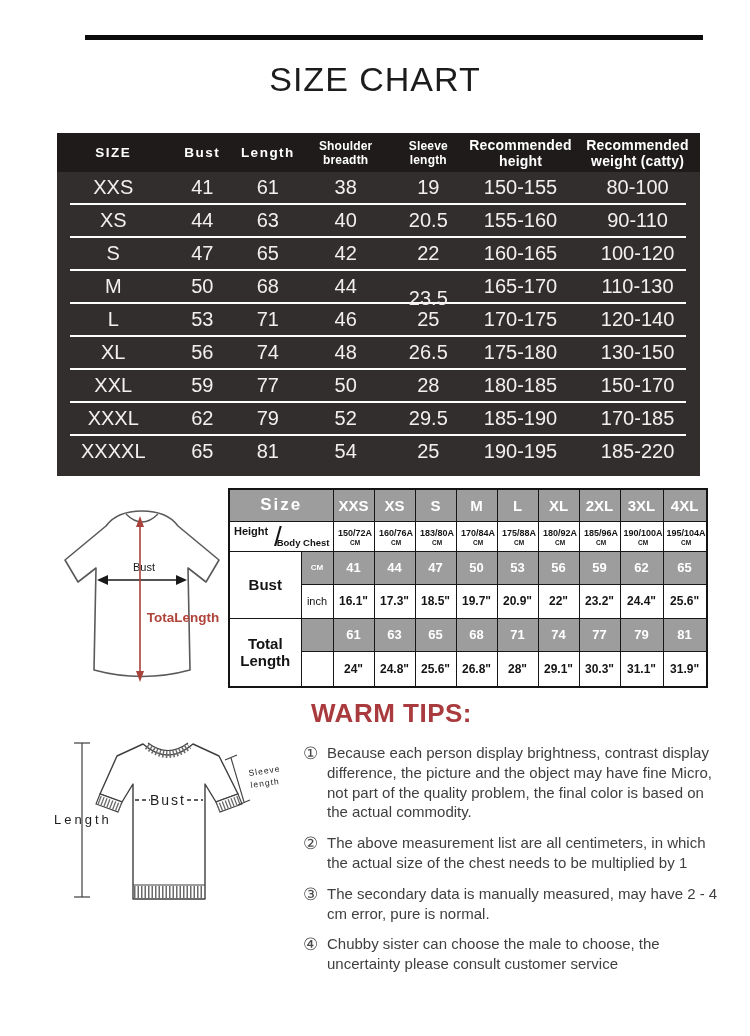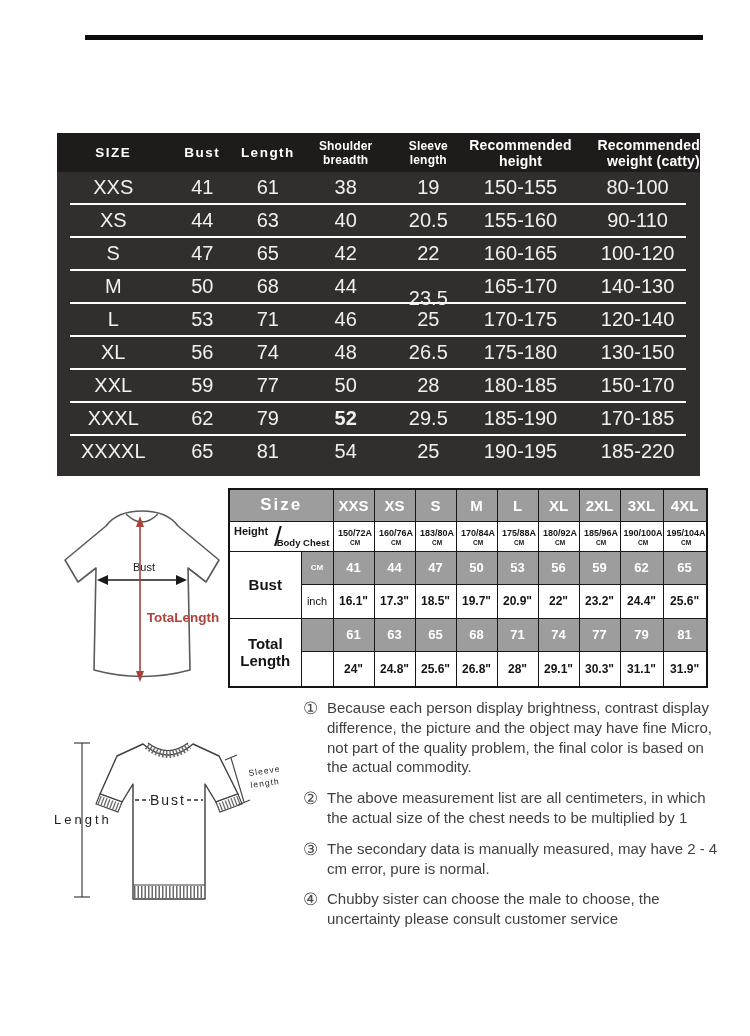--- a/index.html
+++ b/index.html
@@ -55,30 +55,31 @@
   .tip{display:flex;margin-bottom:11px;color:#3f3f3f;font-size:15px;line-height:1.32;}
   .tip-num{flex:0 0 24px;font-size:17px;color:#4a4a4a;}
   .tip-text{flex:1;}
 </style>
 </head>
 <body>
 
 <div class="page">
 
   <div class="top-rule"></div>
+  <h1 class="title">SIZE CHART</h1>
 
   <div class="dark-table">
     <div class="t-head">
         <div class="th lg" style="width: 17.5%;">SIZE</div>
         <div class="th lg" style="width: 10.2%;">Bust</div>
         <div class="th lg" style="width: 10.2%;">Length</div>
         <div class="th md" style="width: 14%;">Shoulder breadth</div>
         <div class="th md" style="width: 11.7%;">Sleeve length</div>
         <div class="th sm" style="width: 17%;">Recommended height</div>
-        <div class="th sm" style="width: 19.4%; text-align: right;">Recommended weight (catty)</div>
+        <div class="th sm" style="width: 19.4%;">Recommended weight (catty)</div>
       </div>
     <div>
         <div class="t-row">
           <div class="t-cell" style="width: 17.5%;">XXS</div>
           <div class="t-cell" style="width: 10.2%;">41</div>
           <div class="t-cell" style="width: 10.2%;">61</div>
           <div class="t-cell" style="width: 14%;">38</div>
           <div class="t-cell" style="width: 11.7%;">19</div>
           <div class="t-cell" style="width: 17%;">150-155</div>
           <div class="t-cell" style="width: 19.4%;">80-100</div>
@@ -104,21 +105,21 @@
           <div class="t-cell" style="width: 19.4%;">100-120</div>
         </div>
         <div class="t-sep"></div>
         <div class="t-row">
           <div class="t-cell" style="width: 17.5%;">M</div>
           <div class="t-cell" style="width: 10.2%;">50</div>
           <div class="t-cell" style="width: 10.2%;">68</div>
           <div class="t-cell" style="width: 14%;">44</div>
           <div class="t-cell" style="width: 11.7%; margin-top: 24px;">23.5</div>
           <div class="t-cell" style="width: 17%;">165-170</div>
-          <div class="t-cell" style="width: 19.4%;">140-130</div>
+          <div class="t-cell" style="width: 19.4%;">110-130</div>
         </div>
         <div class="t-sep"></div>
         <div class="t-row">
           <div class="t-cell" style="width: 17.5%;">L</div>
           <div class="t-cell" style="width: 10.2%;">53</div>
           <div class="t-cell" style="width: 10.2%;">71</div>
           <div class="t-cell" style="width: 14%;">46</div>
           <div class="t-cell" style="width: 11.7%;">25</div>
           <div class="t-cell" style="width: 17%;">170-175</div>
           <div class="t-cell" style="width: 19.4%;">120-140</div>
@@ -141,21 +142,21 @@
           <div class="t-cell" style="width: 14%;">50</div>
           <div class="t-cell" style="width: 11.7%;">28</div>
           <div class="t-cell" style="width: 17%;">180-185</div>
           <div class="t-cell" style="width: 19.4%;">150-170</div>
         </div>
         <div class="t-sep"></div>
         <div class="t-row">
           <div class="t-cell" style="width: 17.5%; text-align: center;">XXXL</div>
           <div class="t-cell" style="width: 10.2%;">62</div>
           <div class="t-cell" style="width: 10.2%;">79</div>
-          <div class="t-cell" style="width: 14%; font-weight: bold;">52</div>
+          <div class="t-cell" style="width: 14%;">52</div>
           <div class="t-cell" style="width: 11.7%;">29.5</div>
           <div class="t-cell" style="width: 17%;">185-190</div>
           <div class="t-cell" style="width: 19.4%;">170-185</div>
         </div>
         <div class="t-sep"></div>
         <div class="t-row">
           <div class="t-cell" style="width: 17.5%;">XXXXL</div>
           <div class="t-cell" style="width: 10.2%;">65</div>
           <div class="t-cell" style="width: 10.2%;">81</div>
           <div class="t-cell" style="width: 14%;">54</div>
@@ -312,20 +313,21 @@
     <line x1="29" y1="165" x2="45" y2="165" stroke="#3f3f3f" stroke-width="1.2"></line>
     <text x="9" y="92" font-size="13" letter-spacing="3" fill="#1e1e1e">Length</text>
     <line x1="186" y1="26" x2="199" y2="70" stroke="#3f3f3f" stroke-width="1.1"></line>
     <line x1="180" y1="28" x2="192" y2="23" stroke="#3f3f3f" stroke-width="1.1"></line>
     <line x1="193" y1="73" x2="205" y2="68" stroke="#3f3f3f" stroke-width="1.1"></line>
     <text x="204" y="44" font-size="8.5" letter-spacing="1" fill="#1e1e1e" transform="rotate(-8 204 44)">Sleeve</text>
     <text x="206" y="56" font-size="8.5" letter-spacing="1" fill="#1e1e1e" transform="rotate(-8 206 56)">length</text>
   </svg>
 
   <div class="tips">
+    <h2 class="tips-title">WARM TIPS:</h2>
     <div>
         <div class="tip">
           <span class="tip-num">①</span>
           <span class="tip-text">Because each person display brightness, contrast display difference, the picture and the object may have fine Micro, not part of the quality problem, the final color is based on the actual commodity.</span>
         </div>
         <div class="tip">
           <span class="tip-num">②</span>
           <span class="tip-text">The above measurement list are all centimeters, in which the actual size of the chest needs to be multiplied by 1</span>
         </div>
         <div class="tip">

